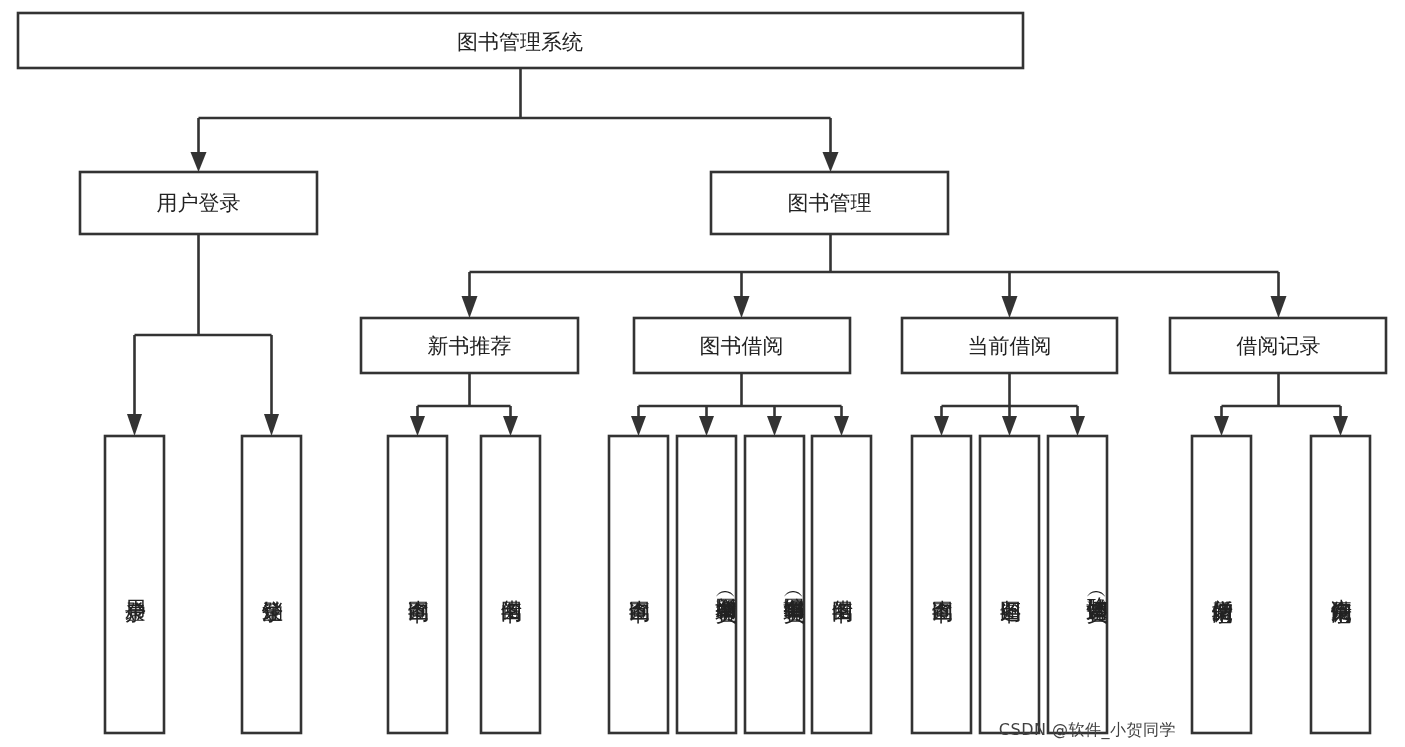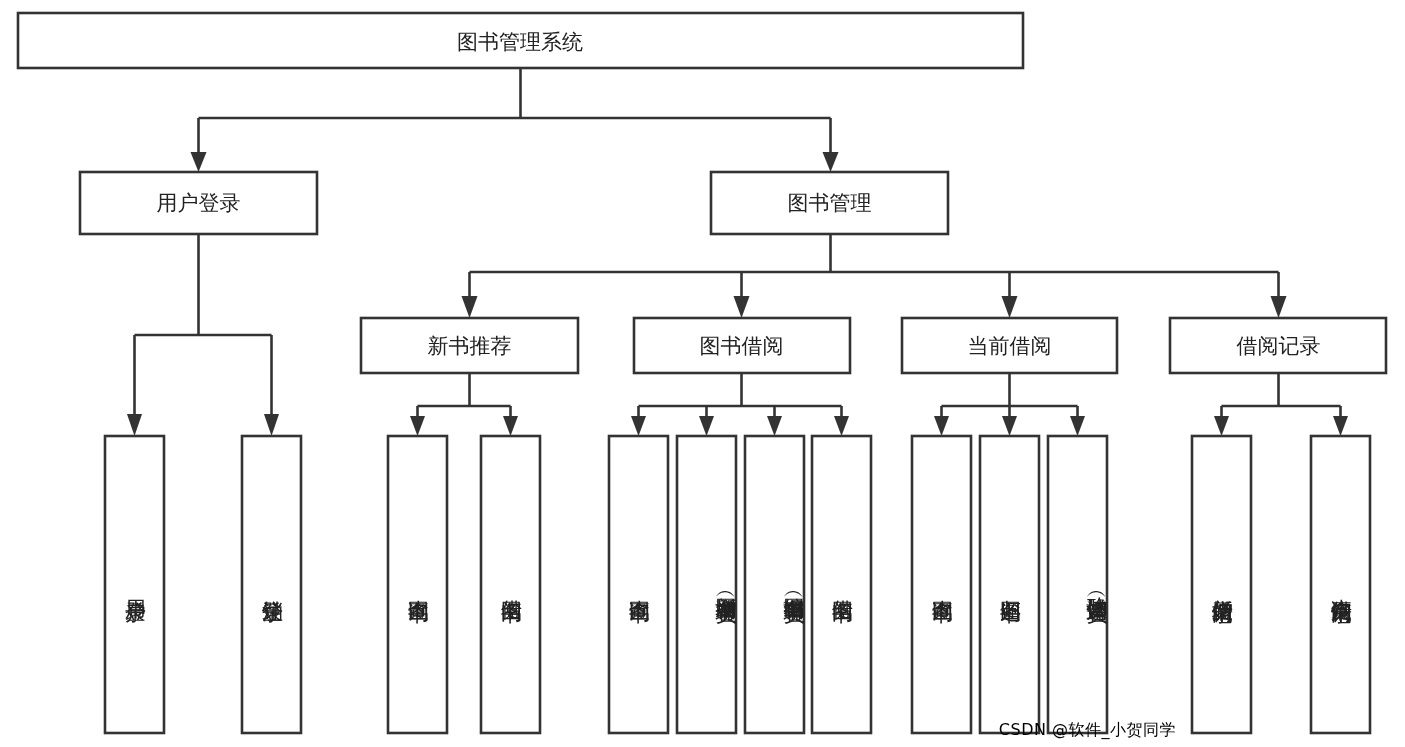--- a/index.html
+++ b/index.html
@@ -72,21 +72,21 @@
     align-items: center;
     justify-content: center;
     pointer-events: none;
   }
   #watermark {
     position: absolute;
     right: 6px;
     bottom: 6px;
     font-family: "DejaVu Sans", "Liberation Sans", sans-serif;
     font-size: 16px;
-    color: #000000;
+    color: #404040;
     letter-spacing: 0.5px;
     white-space: nowrap;
   }
 </style>
 </head>
 <body>
 
 <div id="diagram-root">
 
   <svg id="diagram-svg" viewBox="0 0 1405 747">

